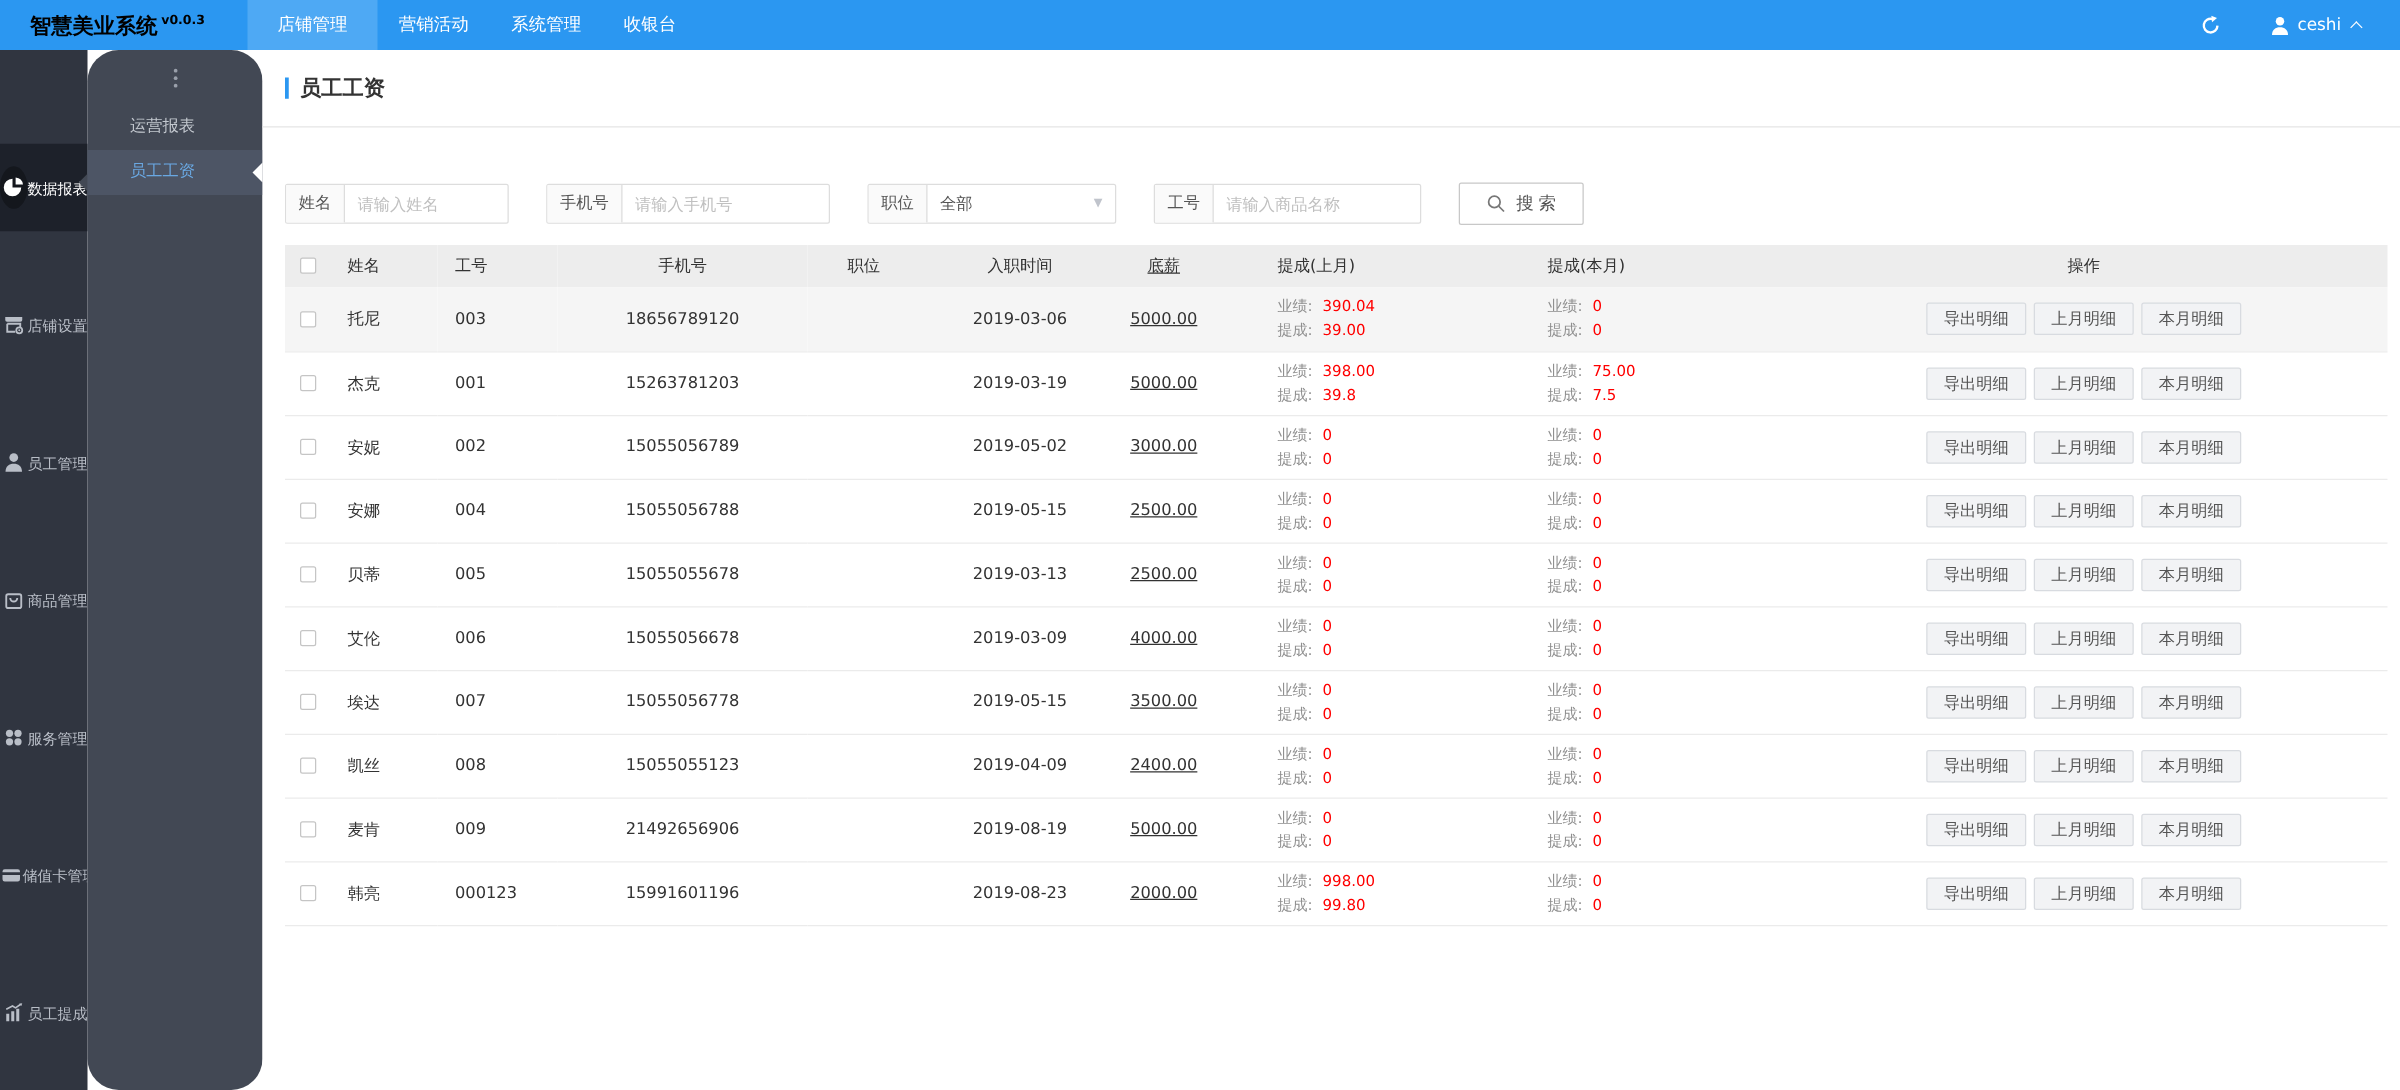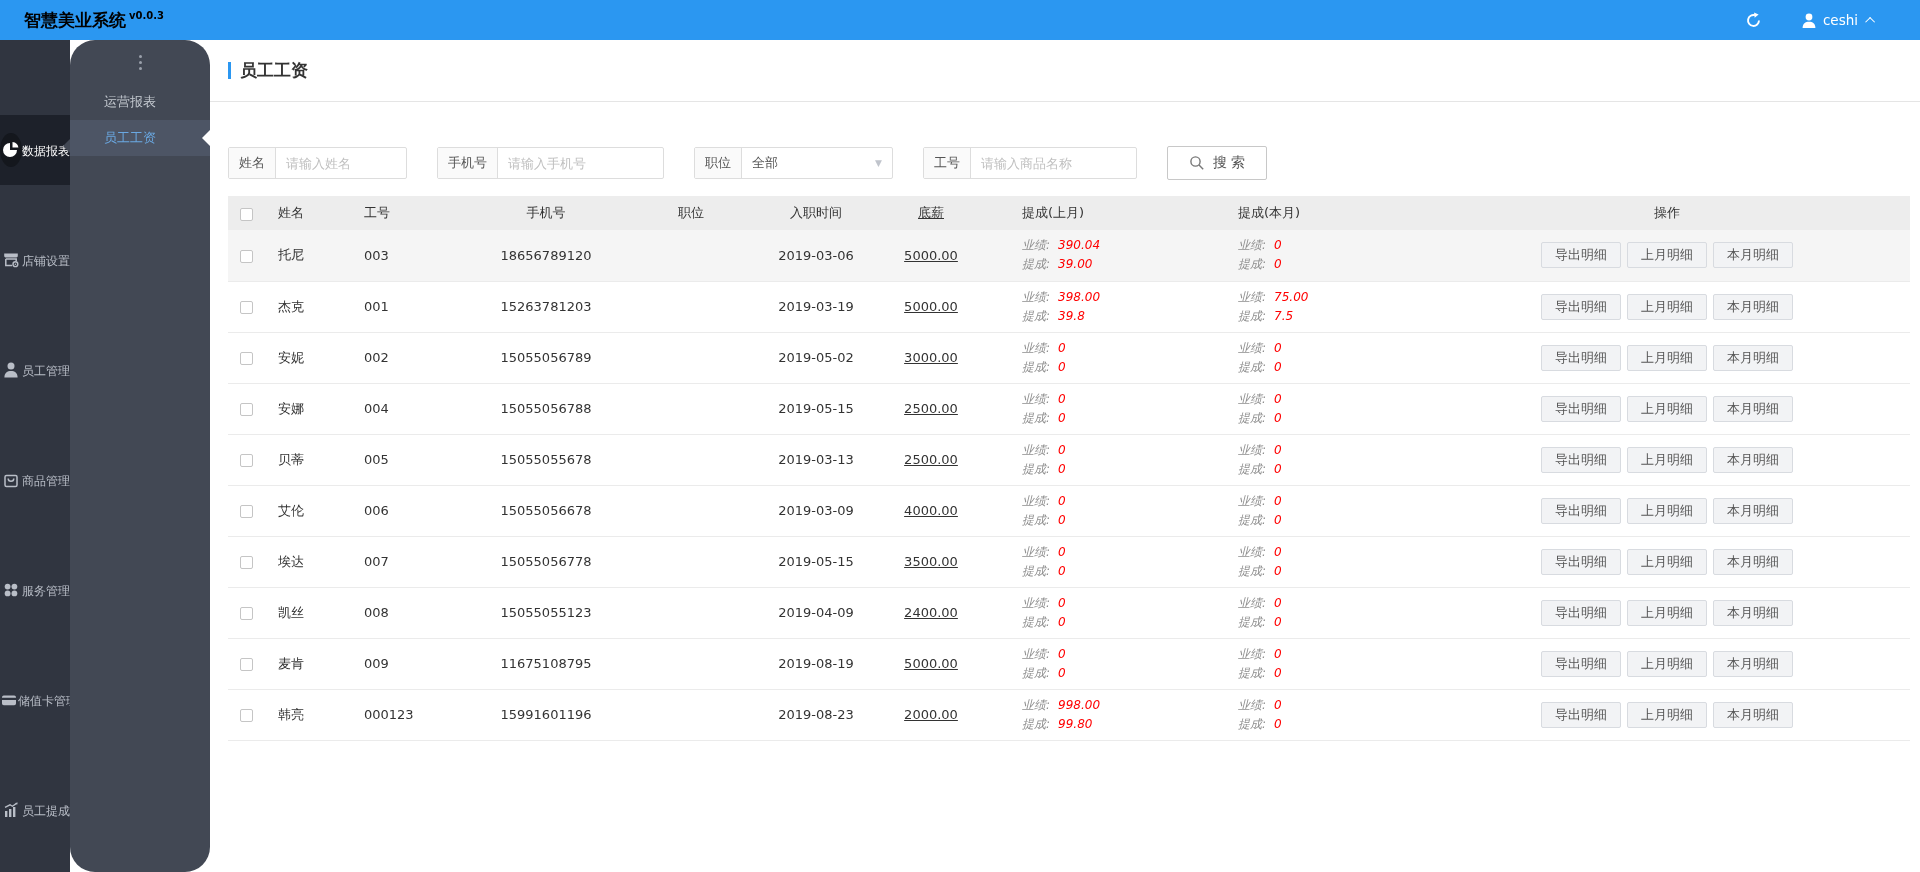--- a/index.html
+++ b/index.html
@@ -7,21 +7,21 @@
     font-family:"DejaVu Sans","Liberation Sans",sans-serif; }
 
   
   .topbar{position:absolute;top:0;left:0;width:1920px;height:40px;background:var(--topbar,#2b97f1);
     display:flex;align-items:center;z-index:20;}
   .logo{width:198px;padding-left:24px;color:#000000;font-size:17px;font-weight:bold;white-space:nowrap;}
   .logo sup{font-size:10px;margin-left:3px;font-weight:bold;}
   .topnav{display:flex;height:40px;}
   .topnav .tab{height:40px;line-height:40px;padding:0 17px;color:#fff;font-size:14px;cursor:pointer;}
   .topnav .tab.active{background:var(--topbar-active,#4ea9f4);padding:0 24px;}
-  .top-right{margin-left:auto;display:flex;align-items:center;gap:40px;padding-right:45px;color:#fff;}
+  .top-right{margin-left:auto;display:flex;align-items:center;gap:40px;padding-right:30px;color:#fff;}
   .refresh{cursor:pointer;display:flex;align-items:center;}
   .userbox{display:flex;align-items:center;gap:7px;font-size:13.5px;cursor:pointer;}
   .chev-up{display:inline-block;width:7px;height:7px;border-left:1.6px solid #fff;border-top:1.6px solid #fff;
     transform:rotate(45deg) translateY(2px);margin-left:3px;}
 
   
   .side1{position:absolute;top:40px;left:0;width:70px;height:832px;background:var(--side1,#303540);padding-top:35px;}
   .s1item{position:relative;height:70px;display:flex;align-items:center;color:#b9bec7;cursor:pointer;margin-top:40px;}
   .s1item .ic{width:34px;height:34px;border-radius:50%;display:flex;align-items:center;justify-content:center;}
   .s1item .lb{font-size:12px;margin-top:2px;white-space:nowrap;}
@@ -64,34 +64,40 @@
   tbody td{height:51px;border-bottom:1px solid #ebebeb;font-size:13px;color:#333;}
   tbody tr.hl{background:#f5f5f5;}
   th,td{padding:0;}
   .col-check{text-align:center;}
   .col-name,.col-no{text-align:left;padding-left:14px;}
   .col-phone,.col-pos,.col-join,.col-op{text-align:center;}
   .col-salary{text-align:center;padding-right:26px;text-decoration:underline;}
   .col-last,.col-cur{text-align:left;padding-left:30px;}
   .cb{display:inline-block;width:13px;height:13px;border:1px solid #c5c5c5;border-radius:2px;background:#fff;
     vertical-align:middle;cursor:pointer;}
-  .pc{display:flex;flex-direction:column;justify-content:center;font-style:italic;}
+  .pc{display:flex;flex-direction:column;justify-content:center;}
   .pline{display:flex;line-height:19px;}
   .plb{color:#8f8f8f;font-size:12px;margin-right:8px;}
   .pval{color:var(--red,#ff0000);font-size:12px;}
   .abtn{display:inline-block;height:26px;line-height:24px;padding:0 13px;margin:0 3px;border:1px solid #d8dbe0;
     background:#f2f3f5;border-radius:2px;font-size:13px;color:#555;cursor:pointer;}
 </style>
 </head>
 <body>
 
 <header class="topbar">
   <div class="logo">
     <span>智慧美业系统</span><sup>v0.0.3</sup>
   </div>
+  <nav class="topnav">
+      <div class="tab active">店铺管理</div>
+      <div class="tab">营销活动</div>
+      <div class="tab">系统管理</div>
+      <div class="tab">收银台</div>
+    </nav>
   <div class="top-right">
     <span class="refresh">
       <svg width="17" height="17" viewBox="0 0 18 18">
         <path d="M14.8 9 A5.8 5.8 0 1 1 10.6 3.4" fill="none" stroke="#fff" stroke-width="2"></path>
         <path d="M9.6 0.6 L14.4 2.6 L10.2 6.2 Z" fill="#fff"></path>
       </svg>
     </span>
     <div class="userbox">
       <span style="display:flex;">
         <svg width="14" height="15" viewBox="0 0 14 15">
@@ -558,21 +564,21 @@
                   <span class="pval">0</span>
                 </div>
               </div>
             </td>
             <td class="col-op"><button class="abtn">导出明细</button><button class="abtn">上月明细</button><button class="abtn">本月明细</button></td>
           </tr>
           <tr>
             <td class="col-check"><span class="cb"></span></td>
             <td class="col-name">麦肯</td>
             <td class="col-no">009</td>
-            <td class="col-phone">11675108795</td>
+            <td class="col-phone">21492656906</td>
             <td class="col-pos"></td>
             <td class="col-join">2019-08-19</td>
             <td class="col-salary">5000.00</td>
             <td class="col-last">
               <div class="pc">
                 <div class="pline">
                   <span class="plb">业绩:</span>
                   <span class="pval">0</span>
                 </div>
                 <div class="pline">

